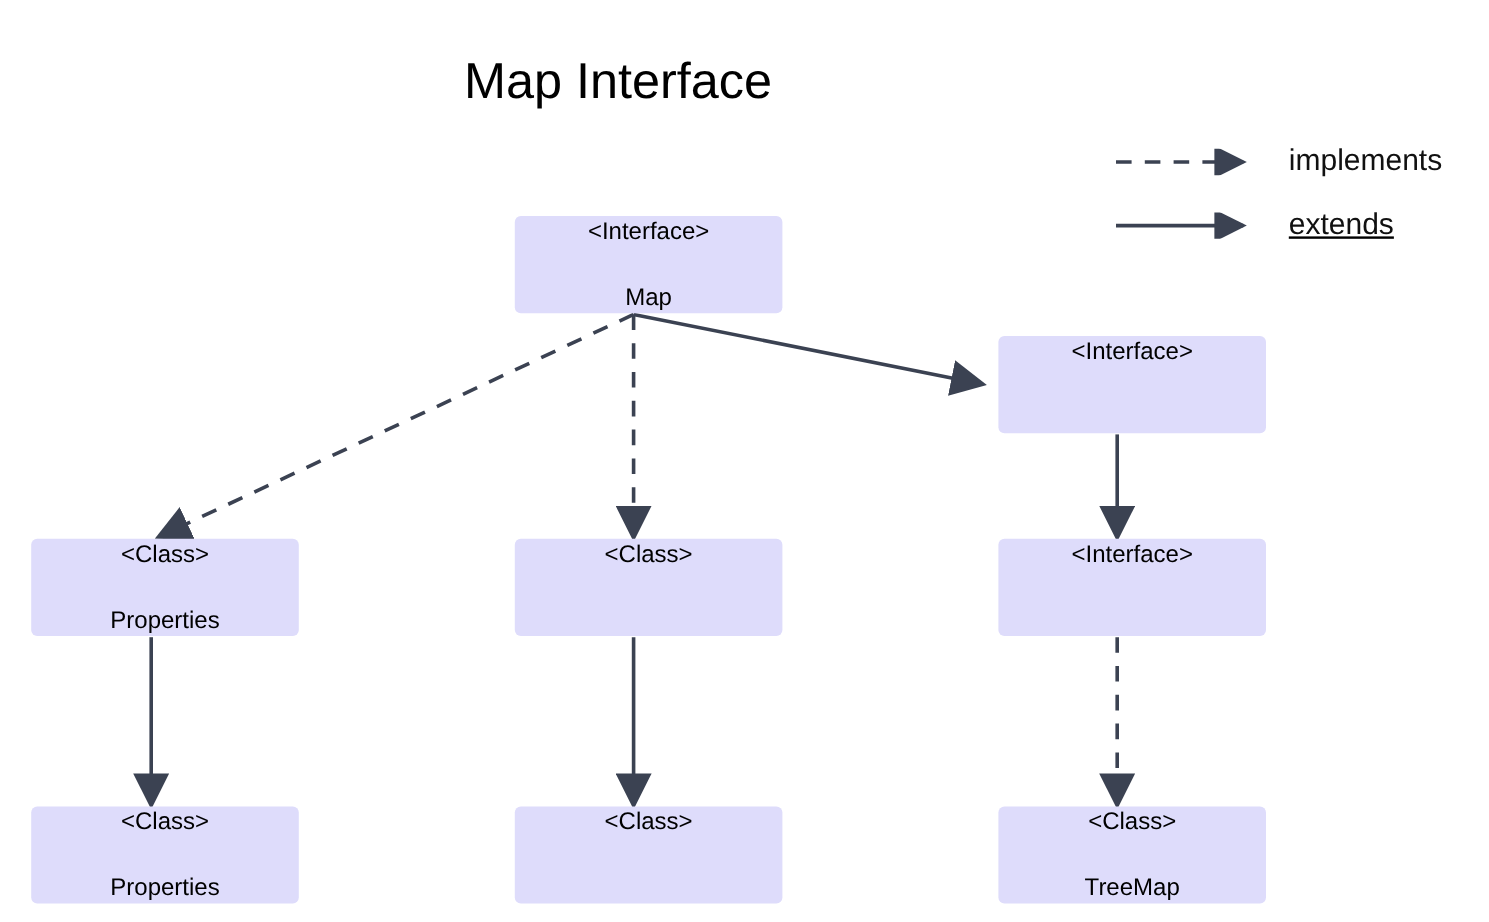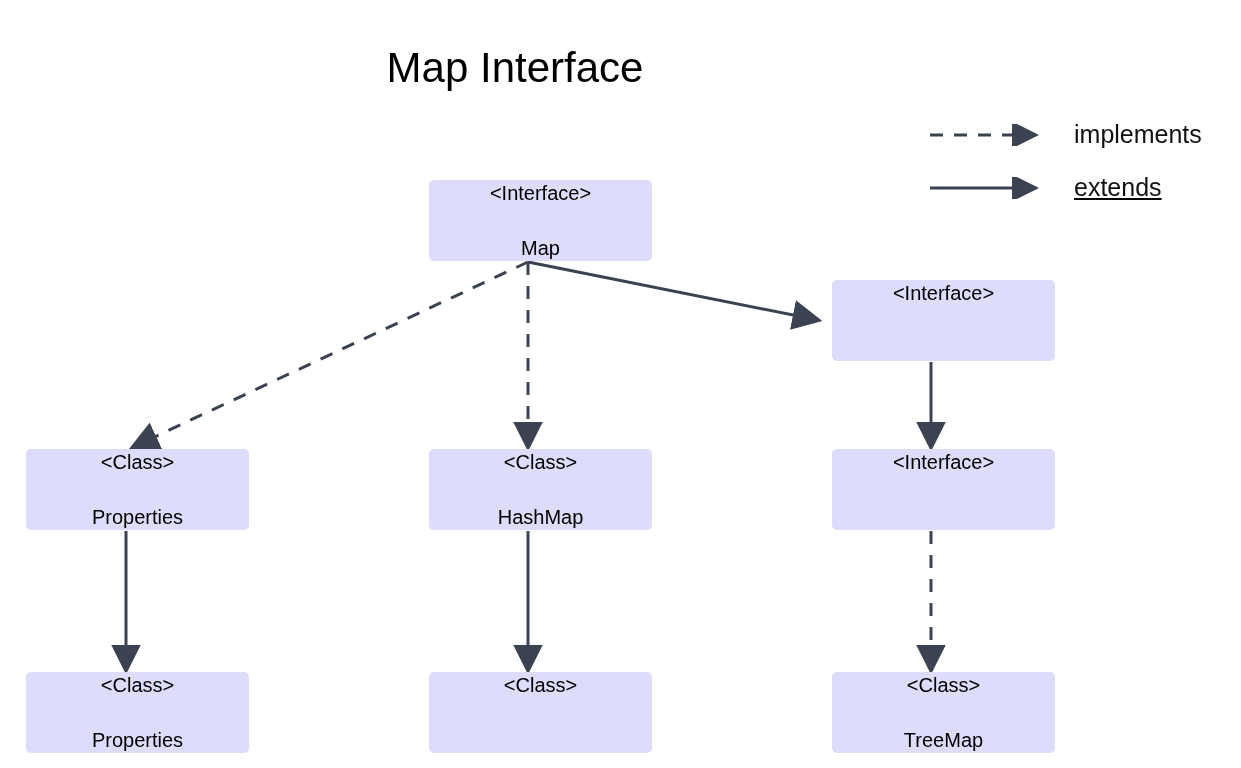--- a/index.html
+++ b/index.html
@@ -105,21 +105,20 @@
       </div>
       <div class="node" style="left: 820px; top: 280px; width: 223px; height: 81px; background: rgb(222, 220, 251); color: rgb(0, 0, 0);">
         <span class="stereotype">&lt;Interface&gt;</span>
       </div>
       <div class="node" style="left: 14px; top: 449px; width: 223px; height: 81px; background: rgb(222, 220, 251); color: rgb(0, 0, 0);">
         <span class="stereotype">&lt;Class&gt;</span>
         <span class="name">Properties</span>
       </div>
       <div class="node" style="left: 417px; top: 449px; width: 223px; height: 81px; background: rgb(222, 220, 251); color: rgb(0, 0, 0);">
         <span class="stereotype">&lt;Class&gt;</span>
-        <span class="name">HashMap</span>
       </div>
       <div class="node" style="left: 820px; top: 449px; width: 223px; height: 81px; background: rgb(222, 220, 251); color: rgb(0, 0, 0);">
         <span class="stereotype">&lt;Interface&gt;</span>
       </div>
       <div class="node" style="left: 14px; top: 672px; width: 223px; height: 81px; background: rgb(222, 220, 251); color: rgb(0, 0, 0);">
         <span class="stereotype">&lt;Class&gt;</span>
         <span class="name">Properties</span>
       </div>
       <div class="node" style="left: 417px; top: 672px; width: 223px; height: 81px; background: rgb(222, 220, 251); color: rgb(0, 0, 0);">
         <span class="stereotype">&lt;Class&gt;</span>

